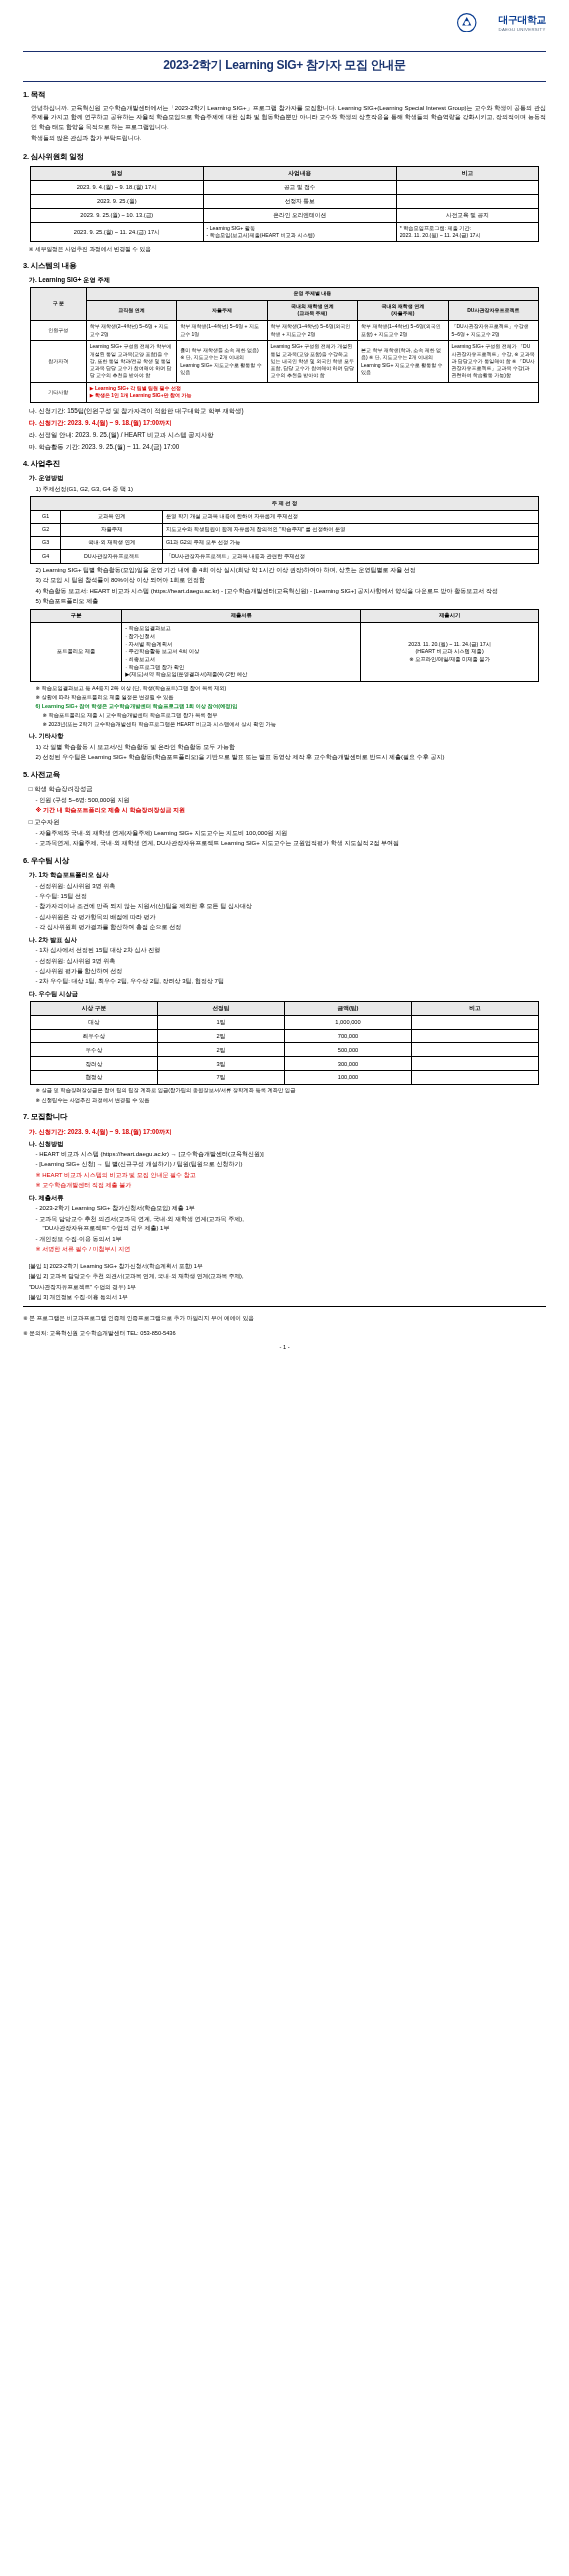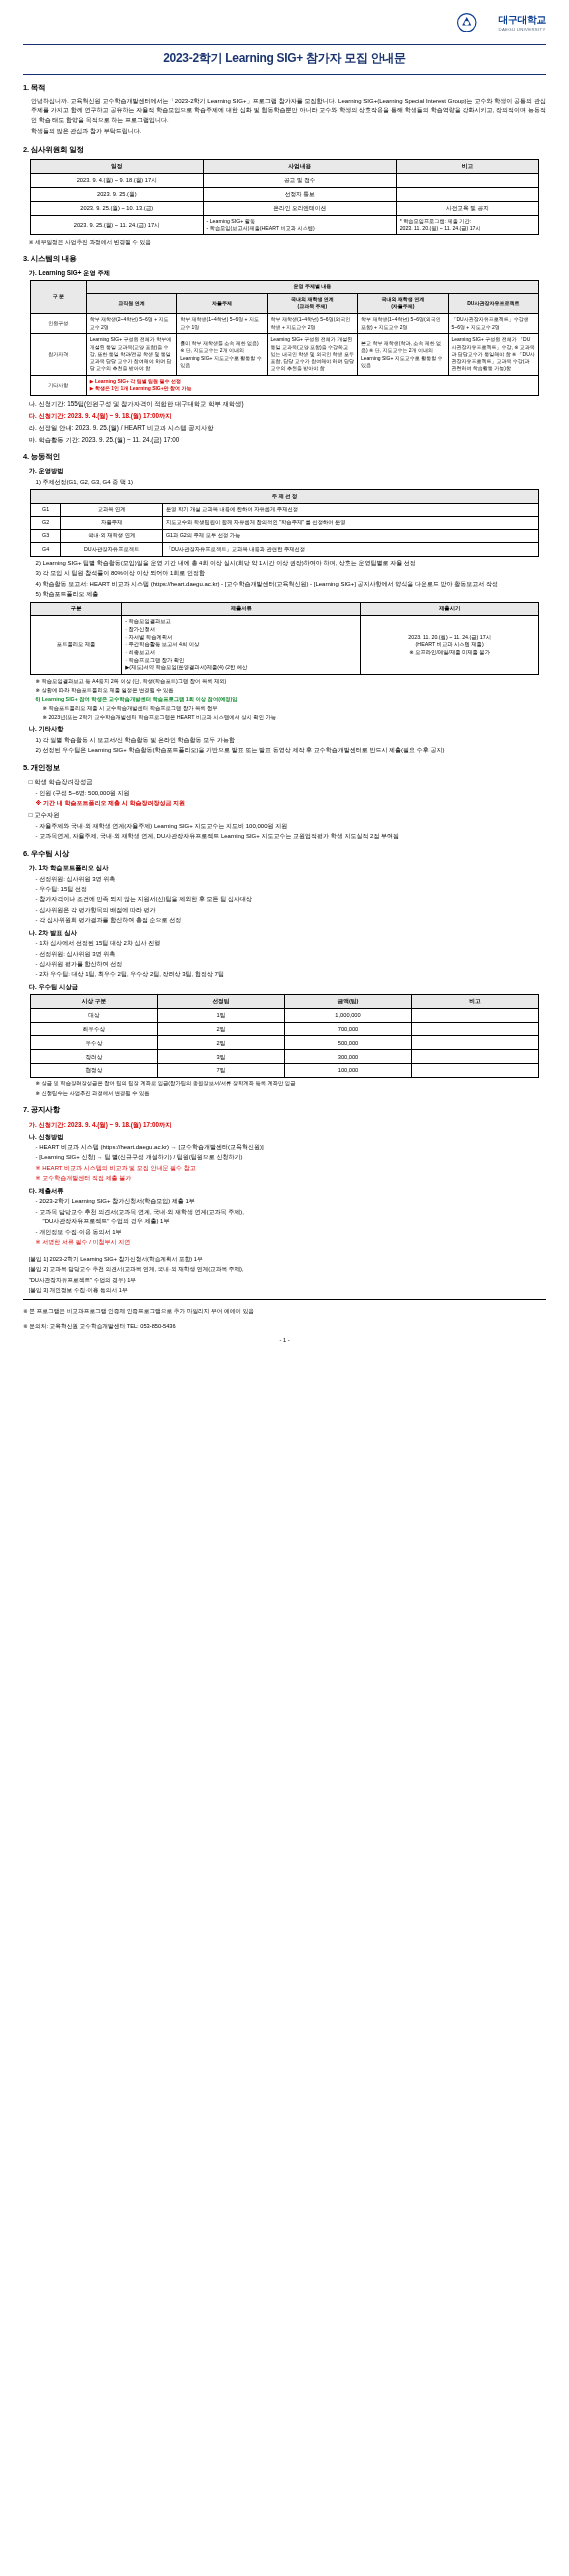--- a/index.html
+++ b/index.html
@@ -13,21 +13,21 @@
   .page{width:569px;box-sizing:border-box;padding:10.3px 23px 13.8px 23px;position:relative;}
   
   .topbar{display:flex;justify-content:flex-end;align-items:center;height:24px;}
   .logo{display:flex;align-items:flex-end;gap:22px;}
   .logo-mark{width:19.5px;height:19.5px;position:relative;}
   .logo-mark svg{display:block;}
   .logo-text{line-height:1.05;}
   .logo-ko{font-size:9.8px;font-weight:bold;color:#0a3d91;letter-spacing:-0.3px;}
   .logo-en{font-size:4.3px;color:#5a6b80;letter-spacing:0.3px;}
   .title-band{
-    margin-top:10px;
+    margin-top:17px;
     border-top:1.1px solid #1a2f6e;
     border-bottom:1.1px solid #1a2f6e;
     padding:5.2px 0 5.7px 0;
     text-align:center;
   }
   .title-band h1{
     margin:0;
     font-size:12px;
     font-weight:bold;
     letter-spacing:-0.3px;
@@ -190,21 +190,21 @@
     <div class="lvl1" style="font-weight:normal">
       <span class="red bold">다. 신청기간: 2023. 9. 4.(월) ~ 9. 18.(월) 17:00까지</span>
     </div>
     <div class="lvl1" style="font-weight:normal">라. 선정일 안내: 2023. 9. 25.(월) / HEART 비교과 시스템 공지사항</div>
     <div class="lvl1" style="font-weight:normal">마. 학습활동 기간: 2023. 9. 25.(월) ~ 11. 24.(금) 17:00</div>
   </div>
 
   <div class="sec">
     <div class="sec-h">
       <span>4.</span>
-      <span>능동적인</span>
+      <span>사업추진</span>
     </div>
     <div class="lvl1">가. 운영방법</div>
     <div class="lvl2">1) 주제선정(G1, G2, G3, G4 중 택 1)</div>
     <div class="tbl-wrap">
       <table class="b small">
         <thead>
           <tr>
             <th colspan="3">주 제 선 정</th>
           </tr>
         </thead>
@@ -272,21 +272,21 @@
     <div class="lvl3 small">※ 학습포트폴리오 제출 시 교수학습개발센터 학습프로그램 참가 목록 첨부</div>
     <div class="lvl3 small">※ 2023년(또는 2학기 교수학습개발센터 학습프로그램은 HEART 비교과 시스템에서 상시 확인 가능</div>
     <div class="lvl1">나. 기타사항</div>
     <div class="lvl2">1) 각 일별 학습활동 시 보고서/신 학습활동 및 온라인 학습활동 모두 가능함</div>
     <div class="lvl2">2) 선정된 우수팀은 Learning SIG+ 학습활동(학습포트폴리오)을 기반으로 발표 또는 발표 동영상 제작 후 교수학습개발센터로 반드시 제출(필요 수후 공지)</div>
   </div>
 
   <div class="sec">
     <div class="sec-h">
       <span>5.</span>
-      <span>개인정보</span>
+      <span>사전교육</span>
     </div>
     <div class="lvl1" style="font-weight:normal">□ 학생 학습장려장성금</div>
     <div class="lvl2">- 인원 (구성 5~6명: 500,000원 지원</div>
     <div class="lvl2 red bold">※ 기간 내 학습포트폴리오 제출 시 학습장려장성금 지원</div>
     <div class="lvl1" style="font-weight:normal">□ 교수자원</div>
     <div class="lvl2">- 자율주제와 국내·외 재학생 연계(자율주제) Learning SIG+ 지도교수는 지도비 100,000원 지원</div>
     <div class="lvl2">- 교과목연계, 자율주제, 국내·외 재학생 연계, DU사관장자유프로젝트 Learning SIG+ 지도교수는 교원업적평가 학생 지도실적 2점 부여됨</div>
   </div>
 
   <div class="sec">
@@ -351,21 +351,21 @@
         </tbody>
       </table>
     </div>
     <div class="lvl2 small">※ 상금 및 학습장려장성금은 참여 팀의 팀장 계좌로 입금(참가팀의 총원장보서/서류 장학계좌 등록 계좌만 입금</div>
     <div class="lvl2 small">※ 신청팀수는 사업추진 과정에서 변경될 수 있음</div>
   </div>
 
   <div class="sec">
     <div class="sec-h">
       <span>7.</span>
-      <span>공지사항</span>
+      <span>모집합니다</span>
     </div>
     <div class="lvl1" style="font-weight:normal">
       <span class="red bold">가. 신청기간: 2023. 9. 4.(월) ~ 9. 18.(월) 17:00까지</span>
     </div>
     <div class="lvl1">나. 신청방법</div>
     <div class="lvl2">- HEART 비교과 시스템 (https://heart.daegu.ac.kr) → [교수학습개발센터(교육혁신원)]</div>
     <div class="lvl2">- [Learning SIG+ 신청] → 팀 별(신규구성 개설하기) / 팀원(팀원으로 신청하기)</div>
     <div class="lvl2 red">※ HEART 비교과 시스템의 비교과 및 모집 안내문 필수 참고</div>
     <div class="lvl2 red">※ 교수학습개발센터 직접 제출 불가</div>
     <div class="lvl1">다. 제출서류</div>

